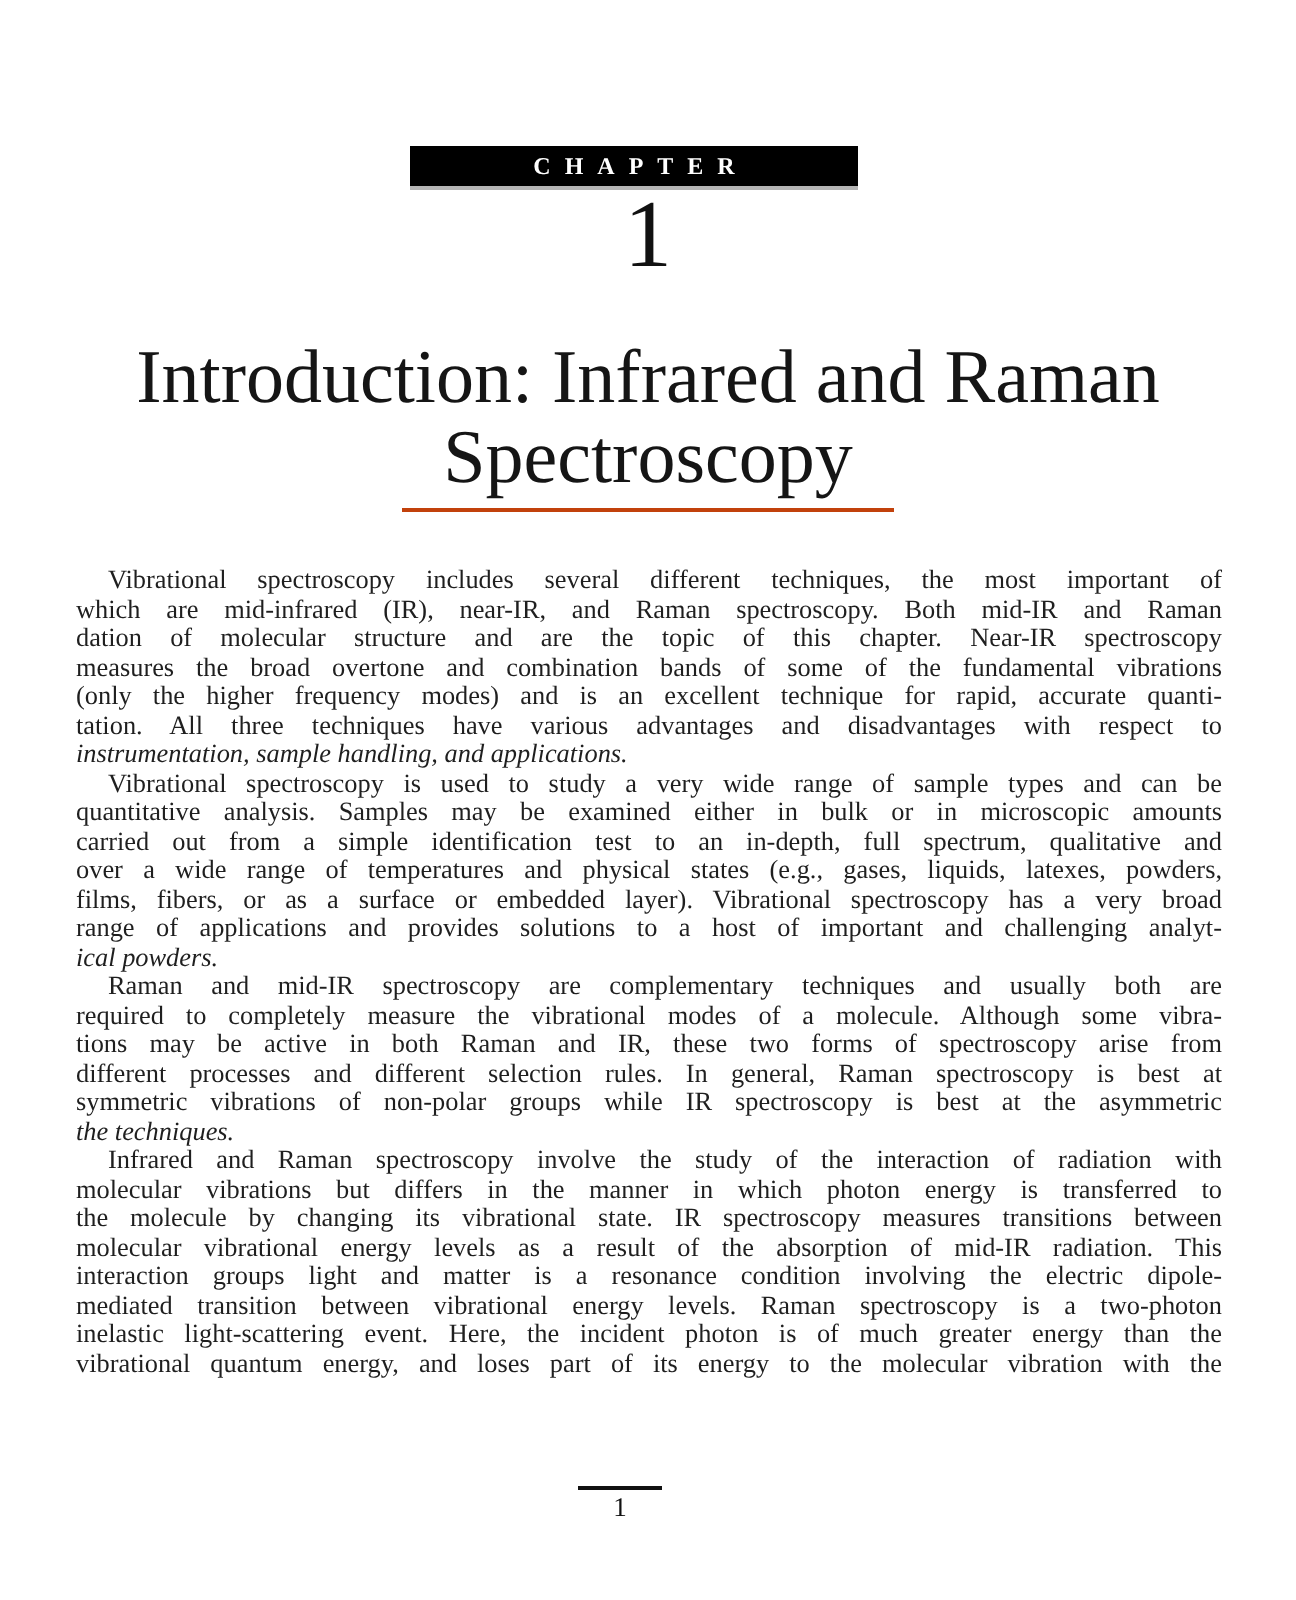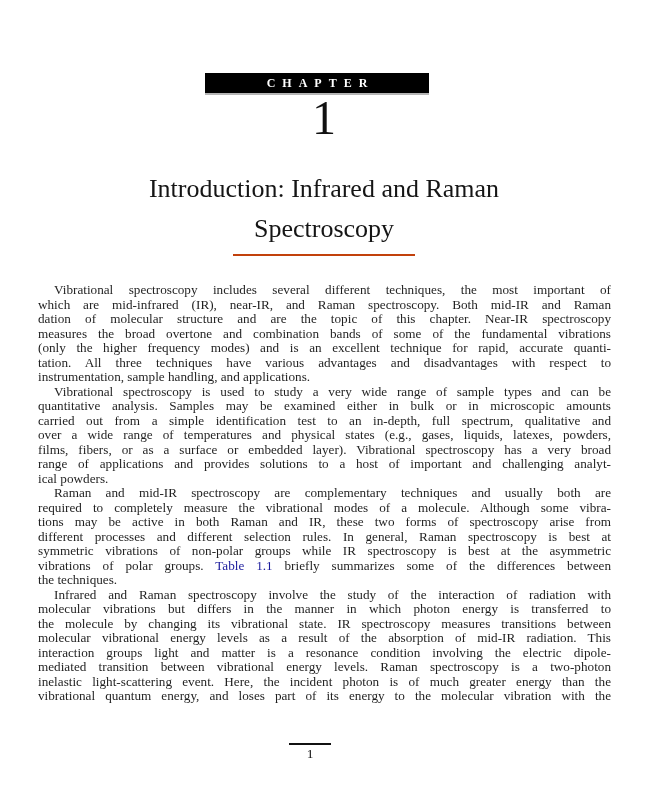--- a/index.html
+++ b/index.html
@@ -45,21 +45,21 @@
     line-height: 52px;
     color: #111111;
   }
 
   .page-title {
     position: absolute;
     top: 169px;
     left: 0;
     width: 648px;
     text-align: center;
-    font-size: 26px;
+    font-size: 38px;
     line-height: 40px;
     color: #151515;
   }
   .page-title .underlined {
     display: inline-block;
     border-bottom: 2px solid #c2410c;
     padding: 0 21px 5px 21px;
   }
 
   .body-text {
@@ -69,21 +69,21 @@
     width: 573px;
     font-size: 13.2px;
     line-height: 14.5px;
     color: #1f1f1f;
   }
   .body-text .line {
     text-align: justify;
     text-align-last: justify;
   }
   .body-text .line.first { text-indent: 16px; }
-  .body-text .line.last { text-align-last: left; }
+  .body-text .line.last { text-align-last: left; font-style: italic; }
   .ref-link { color: #1a1a9c; }
 
   .footer-rule {
     position: absolute;
     top: 743px;
     left: 289px;
     width: 42px;
     height: 0;
     border-top: 2px solid #111111;
   }
@@ -129,21 +129,20 @@
       <div class="line">films, fibers, or as a surface or embedded layer). Vibrational spectroscopy has a very broad</div>
       <div class="line">range of applications and provides solutions to a host of important and challenging analyt-</div>
       <div class="line last">ical powders.</div>
     </div>
     <div>
       <div class="line first">Raman and mid-IR spectroscopy are complementary techniques and usually both are</div>
       <div class="line">required to completely measure the vibrational modes of a molecule. Although some vibra-</div>
       <div class="line">tions may be active in both Raman and IR, these two forms of spectroscopy arise from</div>
       <div class="line">different processes and different selection rules. In general, Raman spectroscopy is best at</div>
       <div class="line">symmetric vibrations of non-polar groups while IR spectroscopy is best at the asymmetric</div>
-      <div class="line">vibrations of polar groups. <span class="ref-link">Table 1.1</span> briefly summarizes some of the differences between</div>
       <div class="line last">the techniques.</div>
     </div>
     <div>
       <div class="line first">Infrared and Raman spectroscopy involve the study of the interaction of radiation with</div>
       <div class="line">molecular vibrations but differs in the manner in which photon energy is transferred to</div>
       <div class="line">the molecule by changing its vibrational state. IR spectroscopy measures transitions between</div>
       <div class="line">molecular vibrational energy levels as a result of the absorption of mid-IR radiation. This</div>
       <div class="line">interaction groups light and matter is a resonance condition involving the electric dipole-</div>
       <div class="line">mediated transition between vibrational energy levels. Raman spectroscopy is a two-photon</div>
       <div class="line">inelastic light-scattering event. Here, the incident photon is of much greater energy than the</div>

